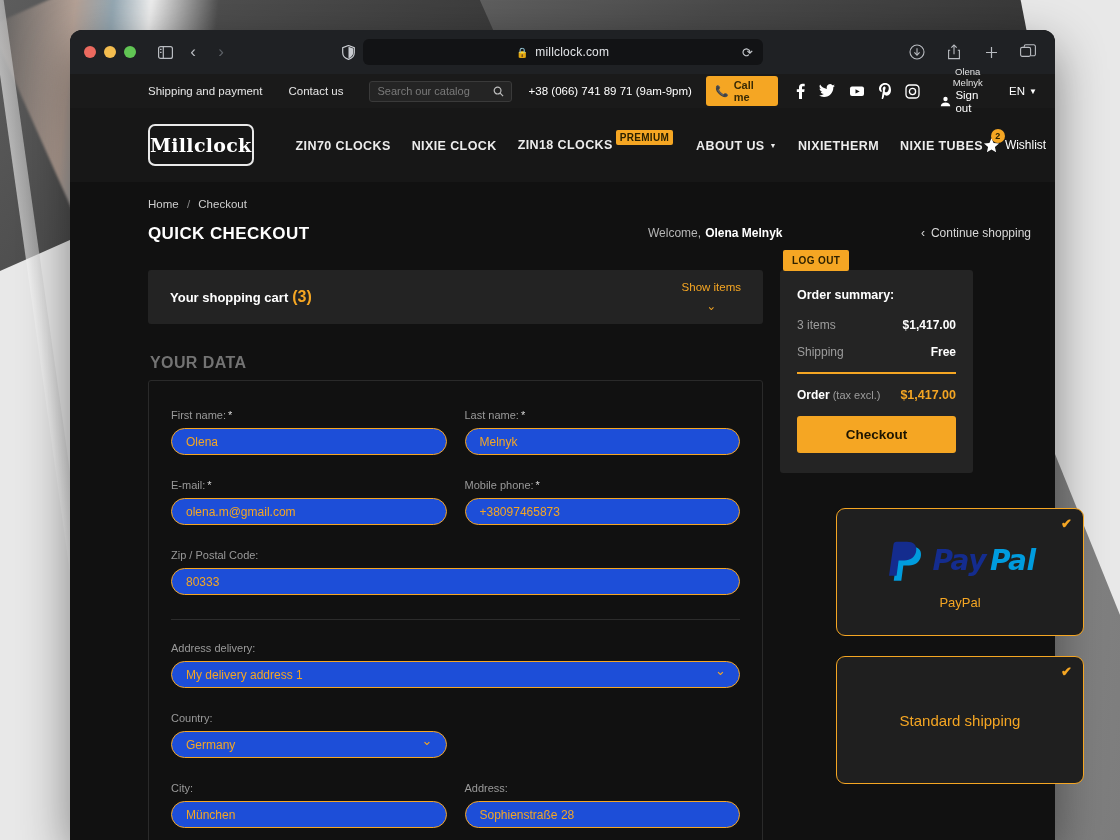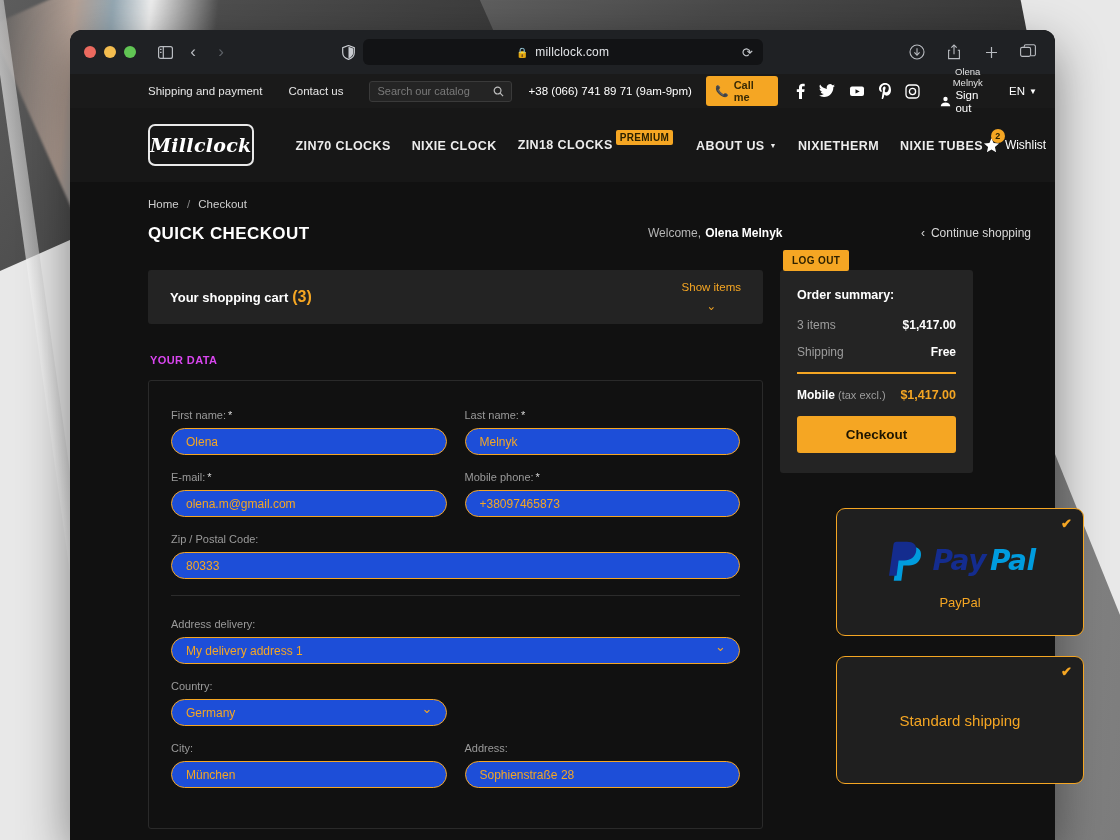--- a/index.html
+++ b/index.html
@@ -178,21 +178,20 @@
     padding: 0 18px 0 78px;
   }
   .logo {
     width: 120px; height: 42px;
     border: 2px solid #e9e9e9;
     border-radius: 7px;
     display: flex; align-items: center; justify-content: center;
   }
   .logo span {
     font-family: "DejaVu Serif", serif;
-    font-style: italic;
     font-weight: 700;
     font-size: 19px;
     color: #ffffff;
     letter-spacing: .3px;
   }
   .navlinks { display: flex; align-items: flex-end; gap: 21px; margin-left: 42px; }
   .navlinks a {
     color: #ececec; text-decoration: none;
     font-size: 12.5px; font-weight: 700; letter-spacing: .4px;
     white-space: nowrap;
@@ -265,31 +264,31 @@
     padding: 0 22px;
   }
   .cart-bar .label { font-size: 13px; color: #ffffff; font-weight: 700; }
   .cart-bar .count { color: #f5a623; margin-left: 4px; font-weight: 700; }
   .cart-bar .show {
     margin-left: auto; color: #f5a623;
     font-size: 11.5px; display: flex; align-items: center; gap: 6px; flex-direction: column;
   }
 
   .section-title {
-    font-size: 11px; font-weight: 700; color: #d946ef;
+    font-size: 16px; font-weight: 700; color: #737373;
     letter-spacing: .4px;
-    margin: 30px 0 14px 2px;
+    margin: 30px 0 8px 2px;
   }
 
   .form-card {
     border: 1px solid #2a2a2a;
     border-radius: 3px;
     padding: 28px 22px 24px 22px;
   }
-  .row { display: flex; gap: 18px; margin-bottom: 16px; }
+  .row { display: flex; gap: 18px; margin-bottom: 24px; }
   .field { flex: 1; min-width: 0; }
   .field.full { flex: 0 0 100%; }
   .field label {
     display: block;
     font-size: 11px; color: #9a9a9a;
     margin-bottom: 7px;
   }
   .req { color: #d9d9d9; margin-left: 2px; font-size: 11px; }
   .inp {
     width: 100%; height: 27px;
@@ -661,21 +660,21 @@
               <div class="srow">
                 <span class="k">3 items</span>
                 <span class="v">$1,417.00</span>
               </div>
               <div class="srow">
                 <span class="k">Shipping</span>
                 <span class="v">Free</span>
               </div>
               <div class="sline"></div>
               <div class="srow total">
-                <span class="k"><span>Mobile</span><small>(tax excl.)</small></span>
+                <span class="k"><span>Order</span><small>(tax excl.)</small></span>
                 <span class="v">$1,417.00</span>
               </div>
               <div class="checkout-btn">Checkout</div>
             </div>
           </div>
         </div>
       </div>
     </div>
   </div>
 

